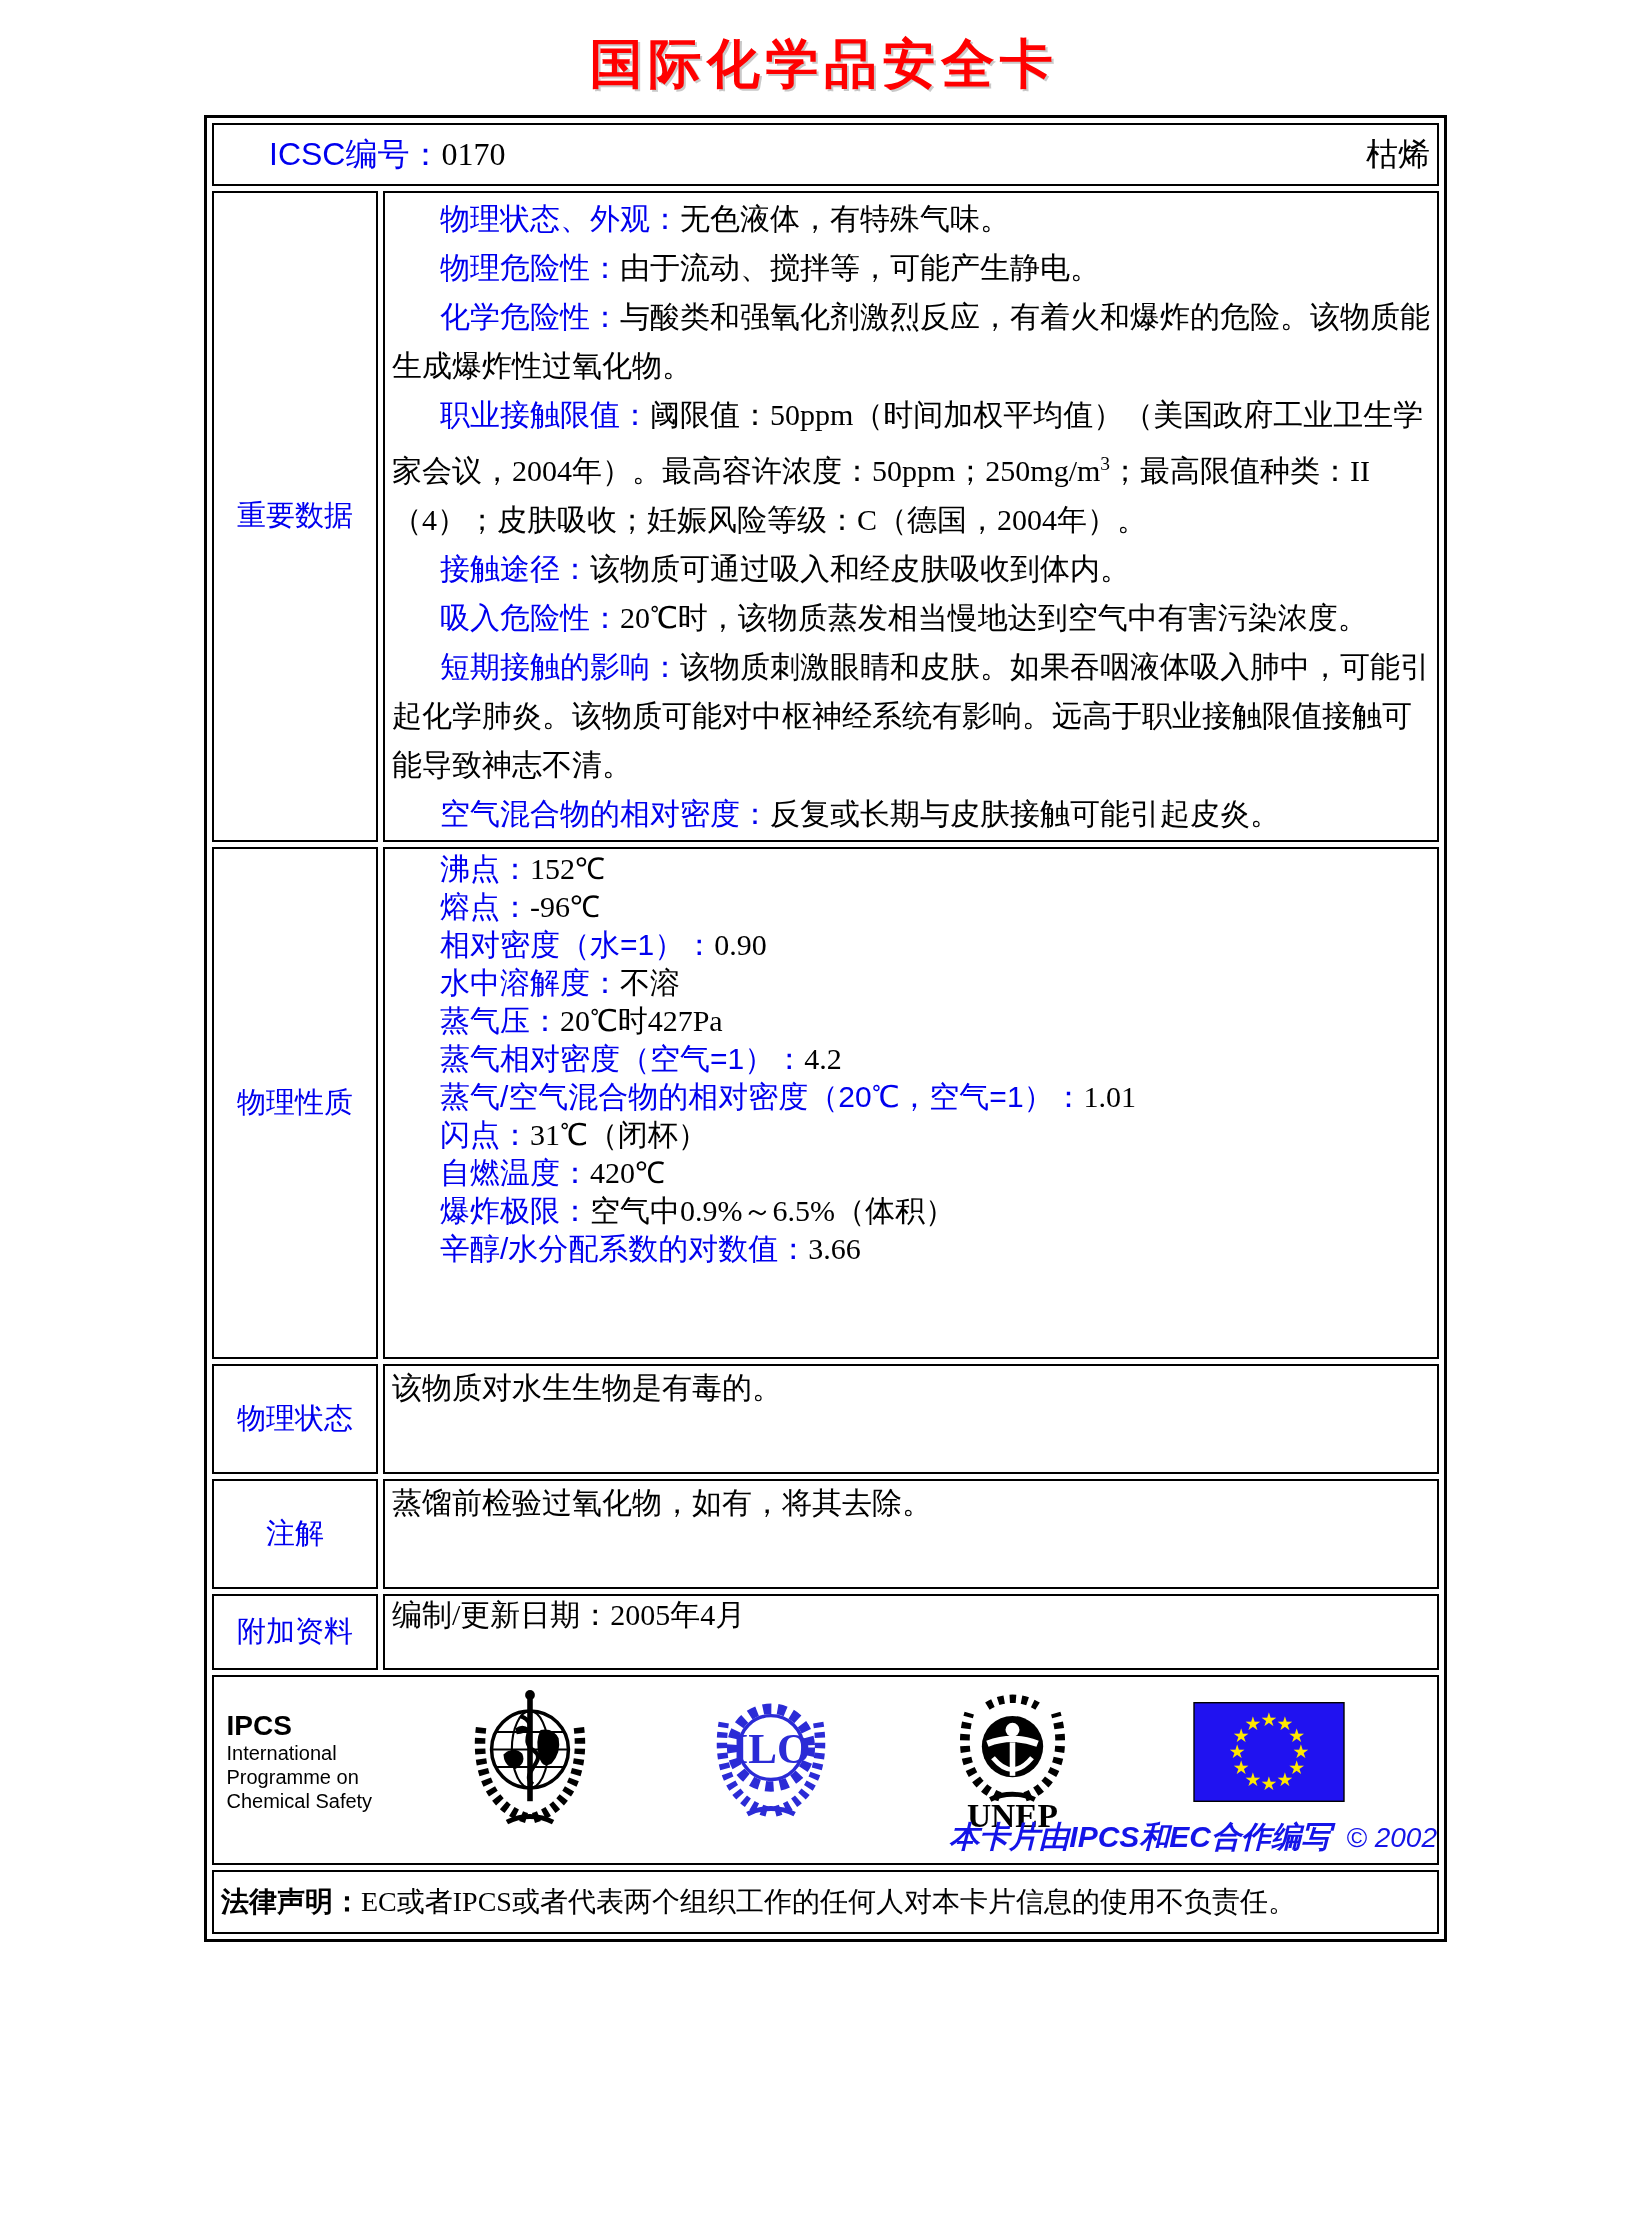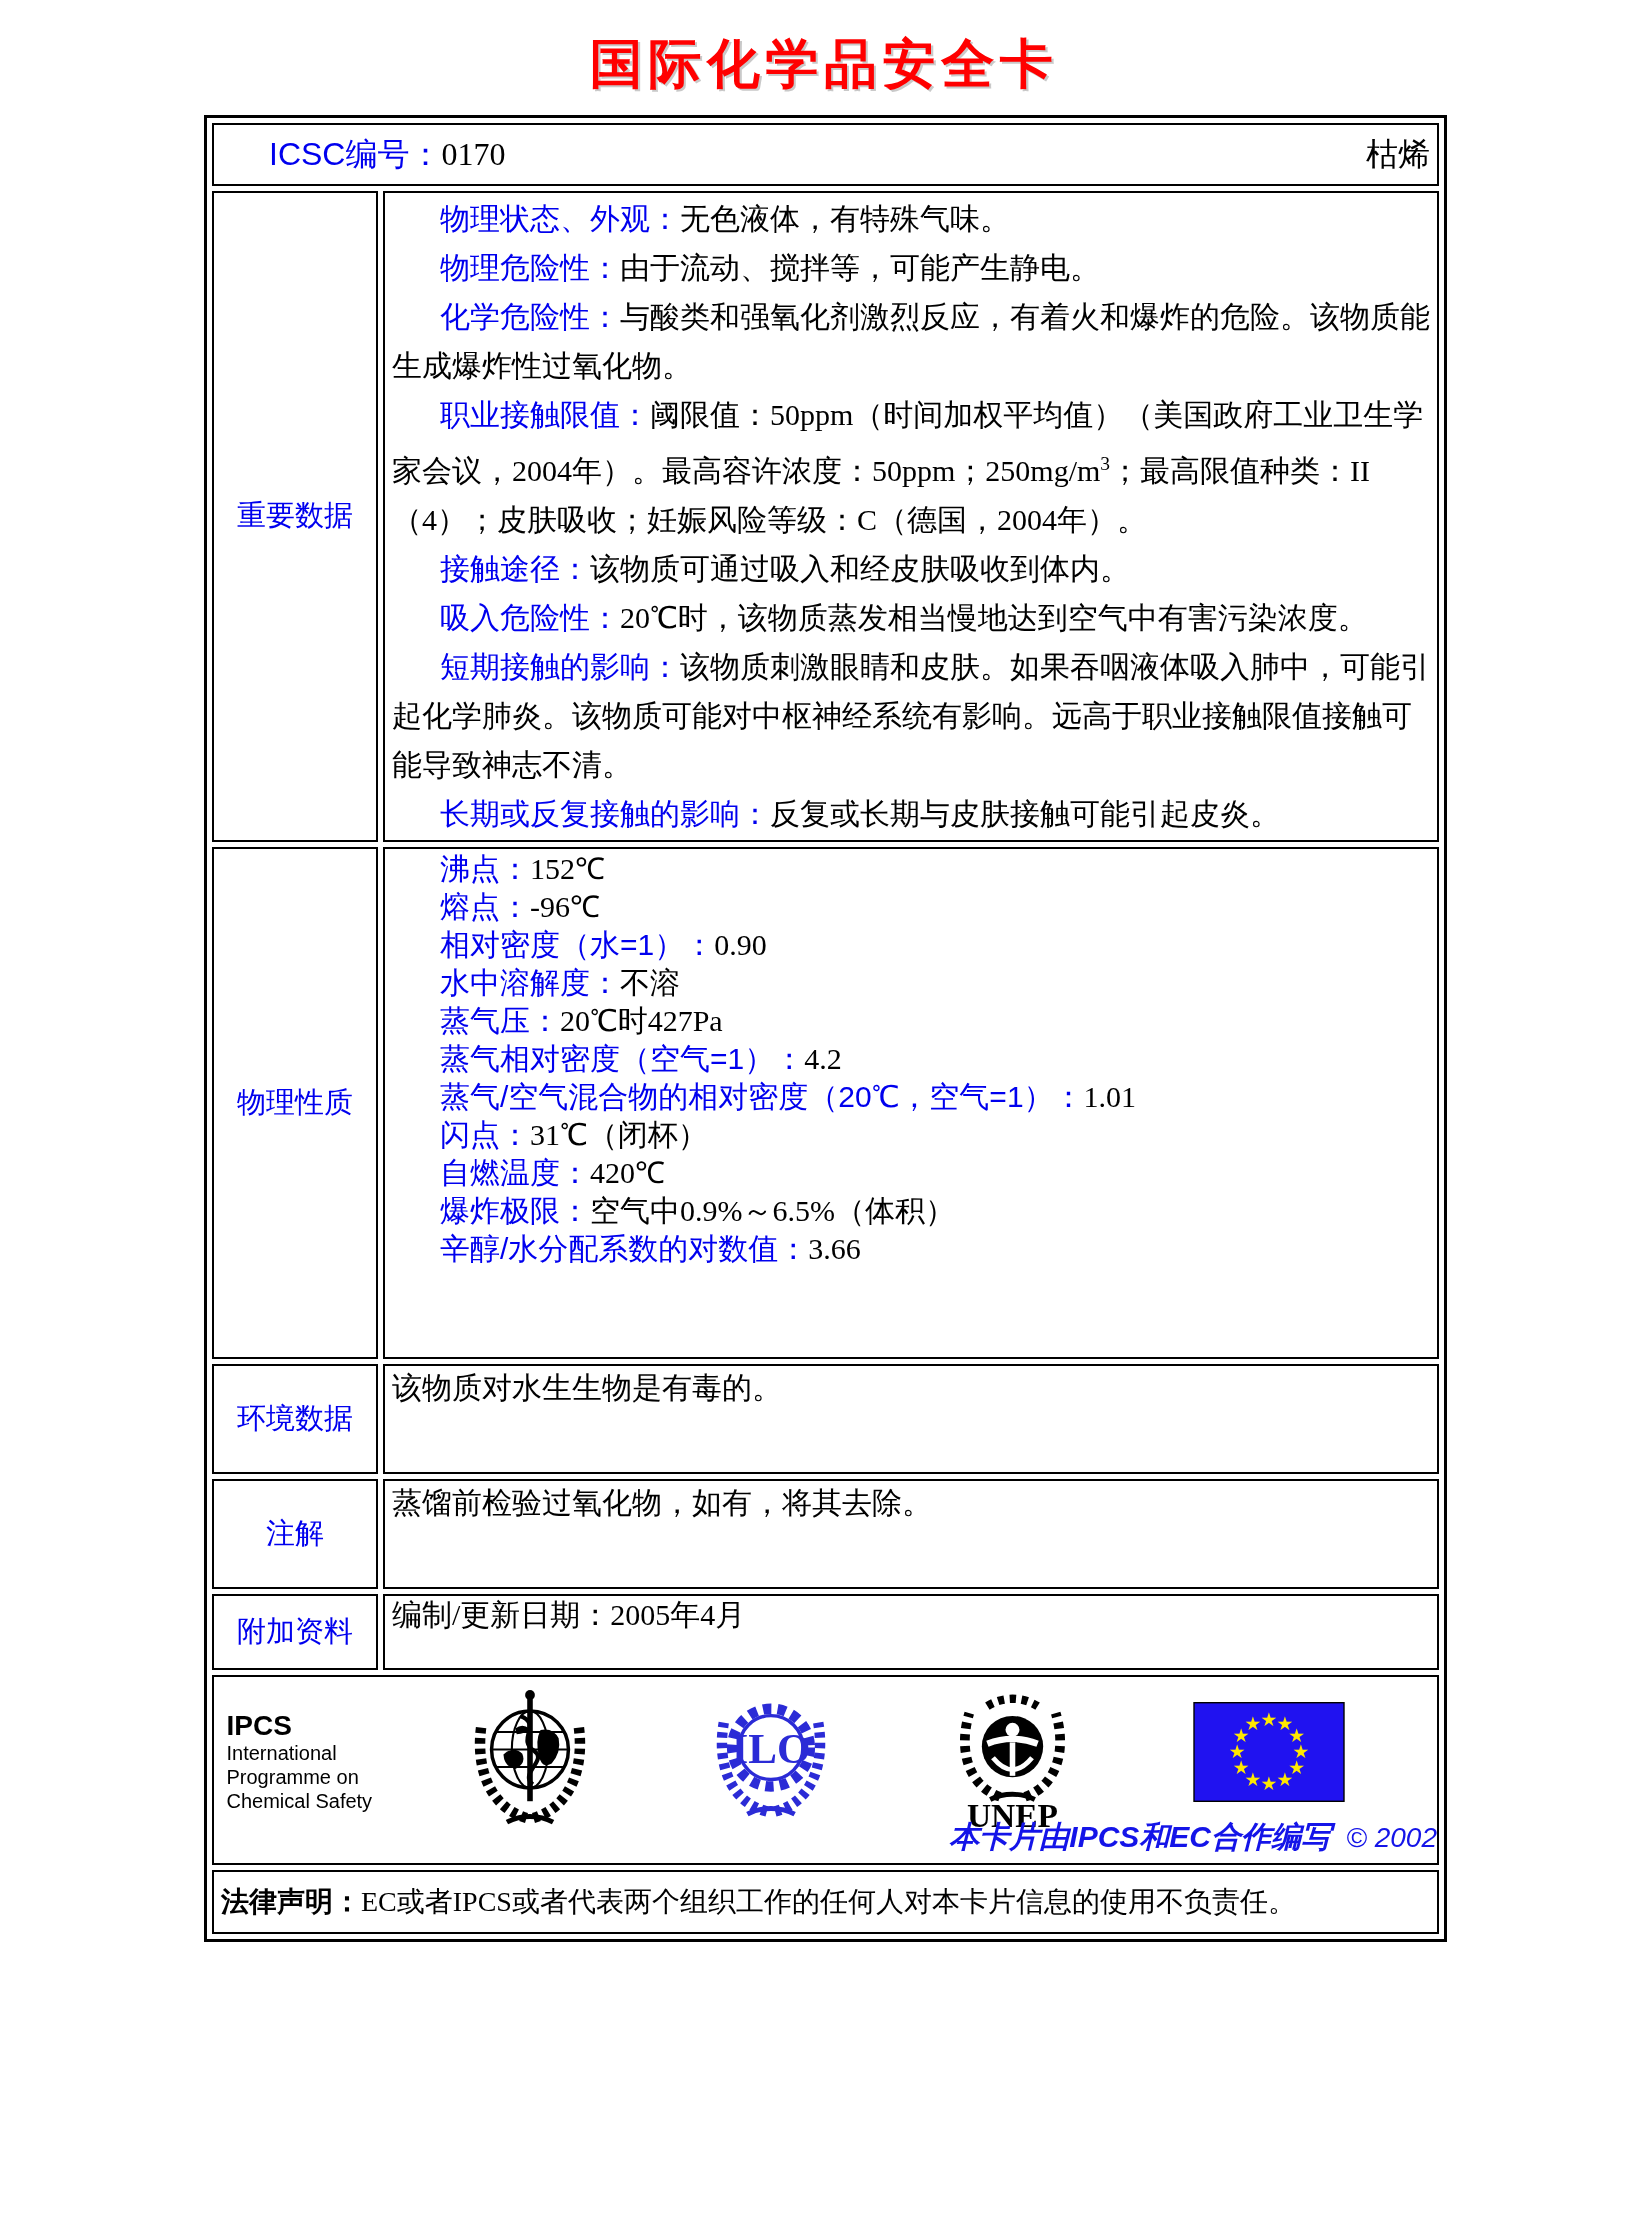--- a/index.html
+++ b/index.html
@@ -68,21 +68,21 @@
     <tr>
       <td class="sec-label">重要数据</td>
       <td class="content imp-cell">
         <p class="run"><span class="lbl">物理状态、外观：</span><span>无色液体，有特殊气味。</span></p>
         <p class="run"><span class="lbl">物理危险性：</span><span>由于流动、搅拌等，可能产生静电。</span></p>
         <p class="run"><span class="lbl">化学危险性：</span><span>与酸类和强氧化剂激烈反应，有着火和爆炸的危险。该物质能生成爆炸性过氧化物。</span></p>
         <p class="run"><span class="lbl">职业接触限值：</span><span>阈限值：50ppm（时间加权平均值）（美国政府工业卫生学家会议，2004年）。最高容许浓度：50ppm；250mg/m</span><sup>3</sup><span>；最高限值种类：II（4）；皮肤吸收；妊娠风险等级：C（德国，2004年）。</span></p>
         <p class="run"><span class="lbl">接触途径：</span><span>该物质可通过吸入和经皮肤吸收到体内。</span></p>
         <p class="run"><span class="lbl">吸入危险性：</span><span>20℃时，该物质蒸发相当慢地达到空气中有害污染浓度。</span></p>
         <p class="run"><span class="lbl">短期接触的影响：</span><span>该物质刺激眼睛和皮肤。如果吞咽液体吸入肺中，可能引起化学肺炎。该物质可能对中枢神经系统有影响。远高于职业接触限值接触可能导致神志不清。</span></p>
-        <p class="run"><span class="lbl">长期或反复接触的影响：</span><span>反复或长期与皮肤接触可能引起皮炎。</span></p>
+        <p class="run"><span class="lbl">空气混合物的相对密度：</span><span>反复或长期与皮肤接触可能引起皮炎。</span></p>
       </td>
     </tr>
 
     <tr>
       <td class="sec-label">物理性质</td>
       <td class="content phy-cell">
         <p class="run"><span class="lbl">沸点：</span><span>152℃</span></p>
         <p class="run"><span class="lbl">熔点：</span><span>-96℃</span></p>
         <p class="run"><span class="lbl">相对密度（水=1）：</span><span>0.90</span></p>
         <p class="run"><span class="lbl">水中溶解度：</span><span>不溶</span></p>
@@ -90,21 +90,21 @@
         <p class="run"><span class="lbl">蒸气相对密度（空气=1）：</span><span>4.2</span></p>
         <p class="run"><span class="lbl">蒸气/空气混合物的相对密度（20℃，空气=1）：</span><span>1.01</span></p>
         <p class="run"><span class="lbl">闪点：</span><span>31℃（闭杯）</span></p>
         <p class="run"><span class="lbl">自燃温度：</span><span>420℃</span></p>
         <p class="run"><span class="lbl">爆炸极限：</span><span>空气中0.9%～6.5%（体积）</span></p>
         <p class="run"><span class="lbl">辛醇/水分配系数的对数值：</span><span>3.66</span></p>
       </td>
     </tr>
 
     <tr>
-      <td class="sec-label">环境数据</td>
+      <td class="sec-label">物理状态</td>
       <td class="content env-cell">该物质对水生生物是有毒的。</td>
     </tr>
 
     <tr>
       <td class="sec-label">注解</td>
       <td class="content note-cell">蒸馏前检验过氧化物，如有，将其去除。</td>
     </tr>
 
     <tr>
       <td class="sec-label">附加资料</td>

